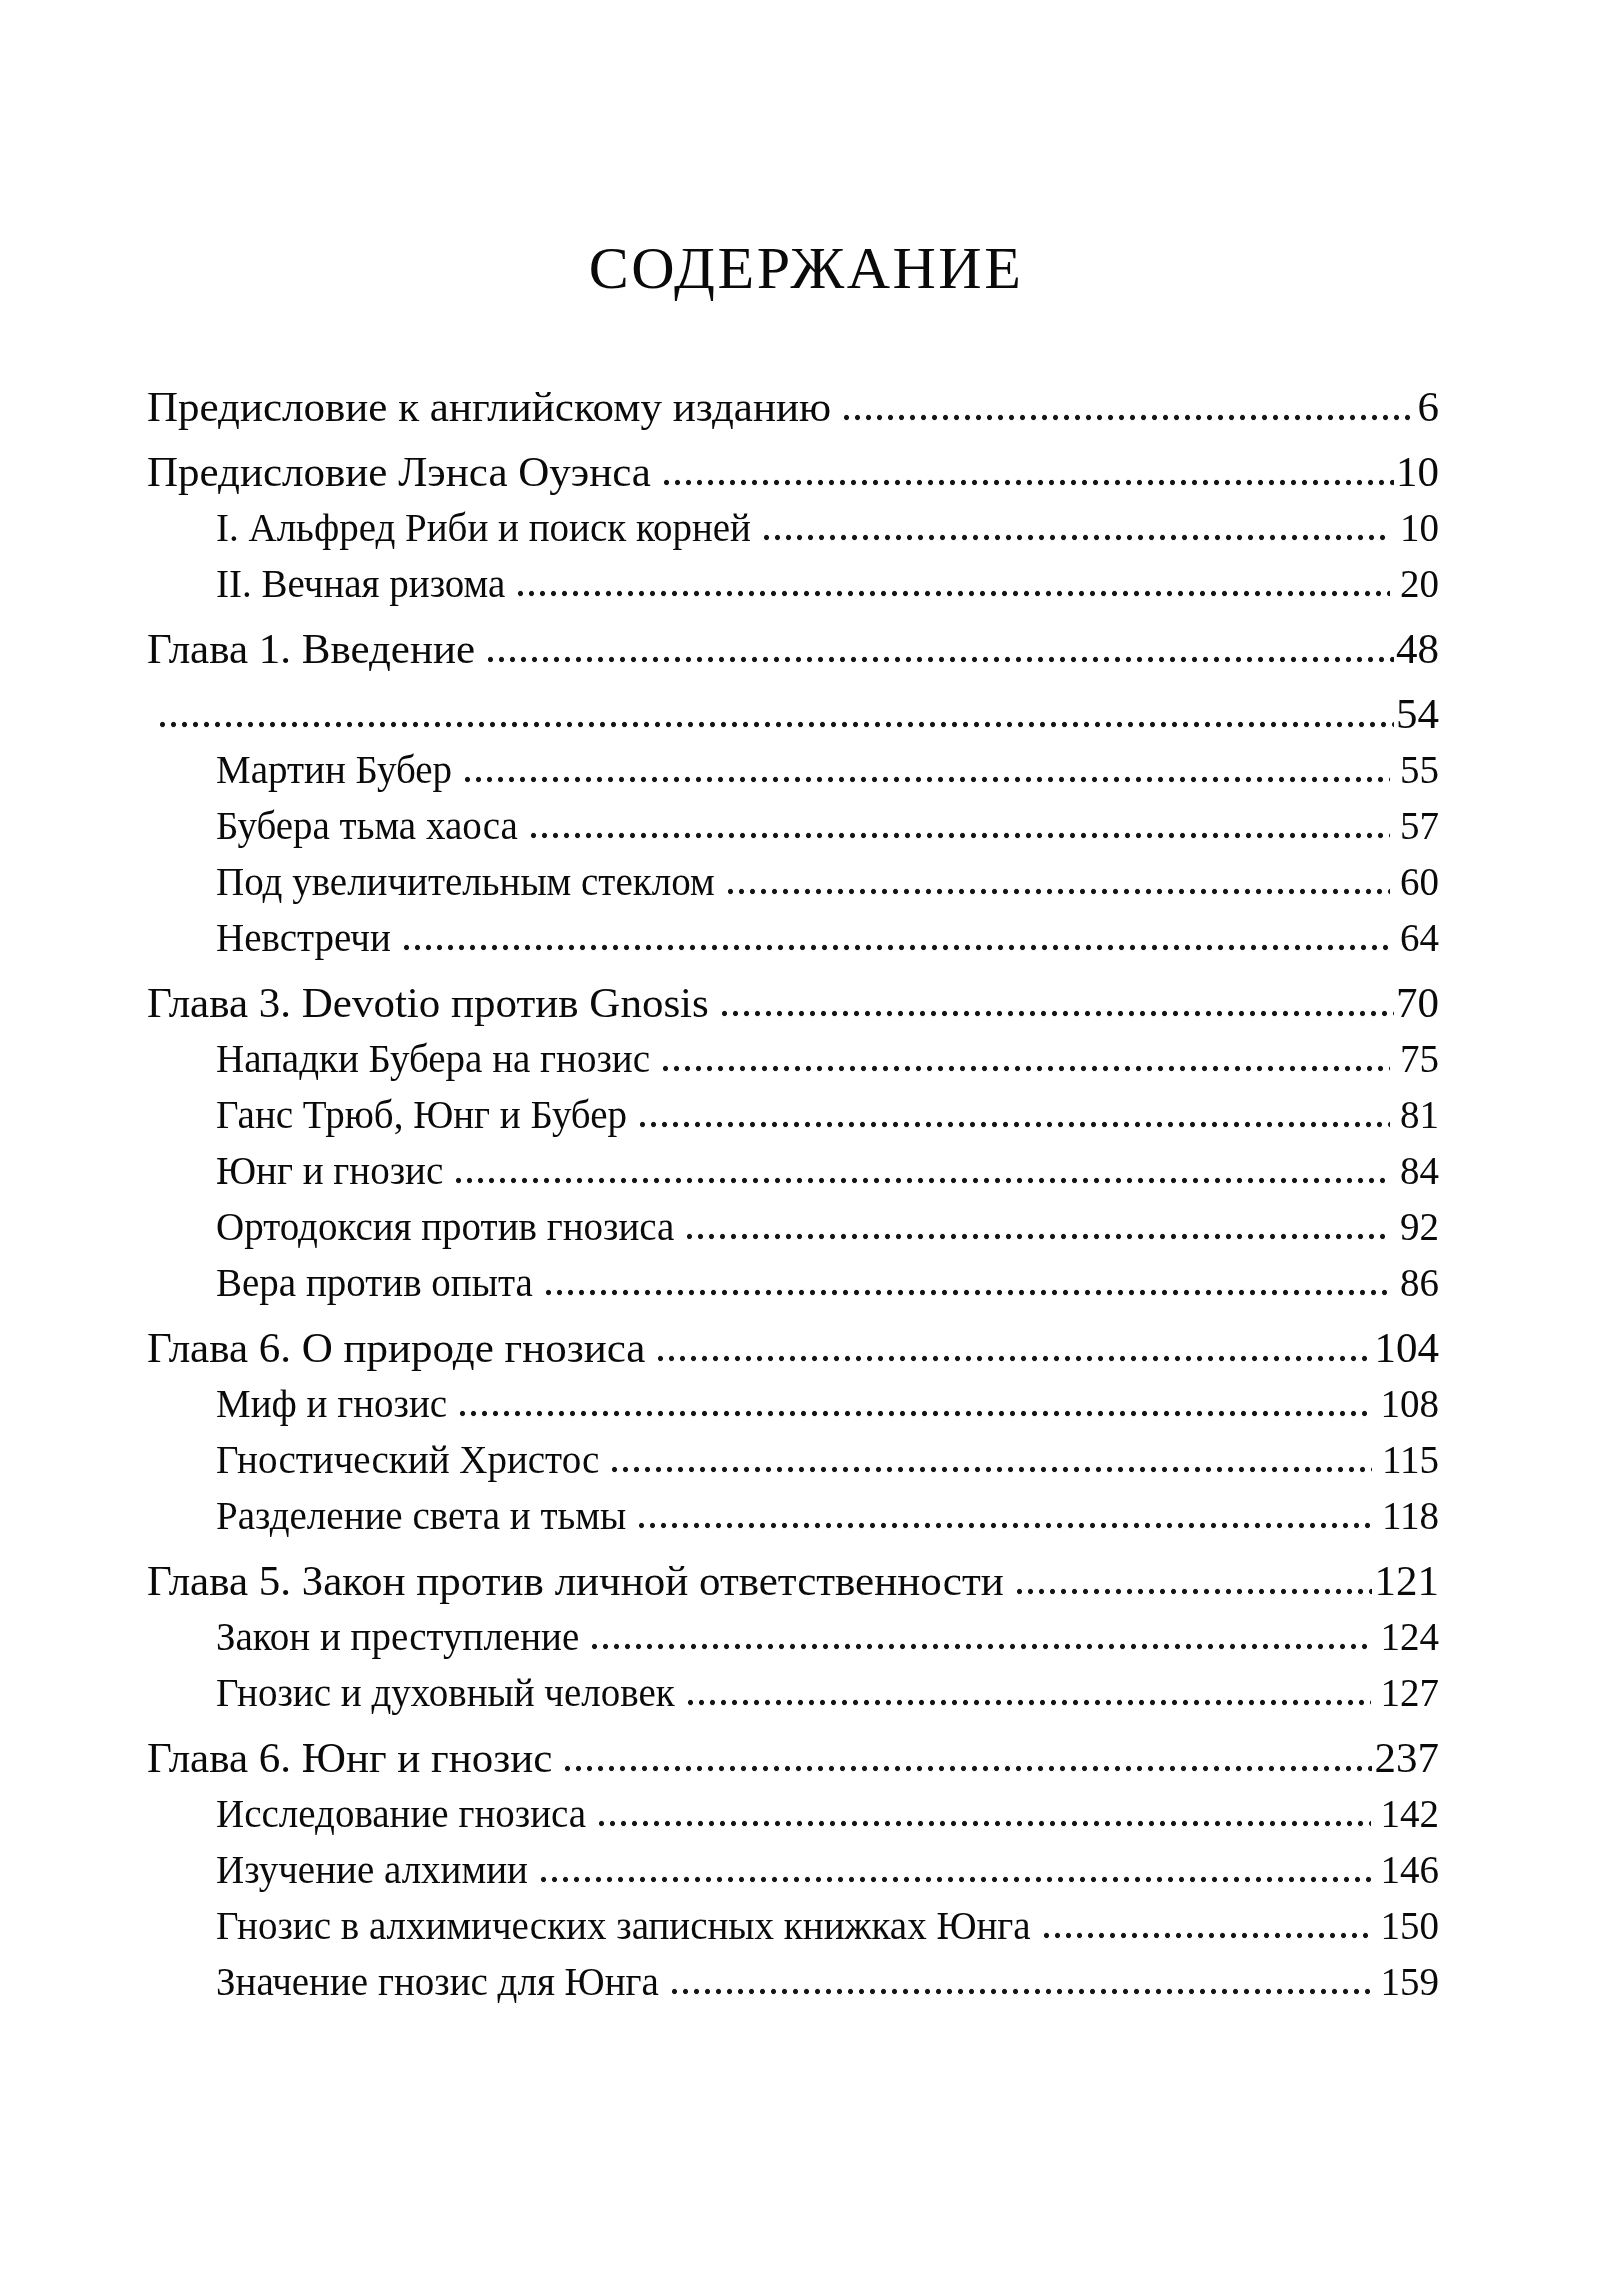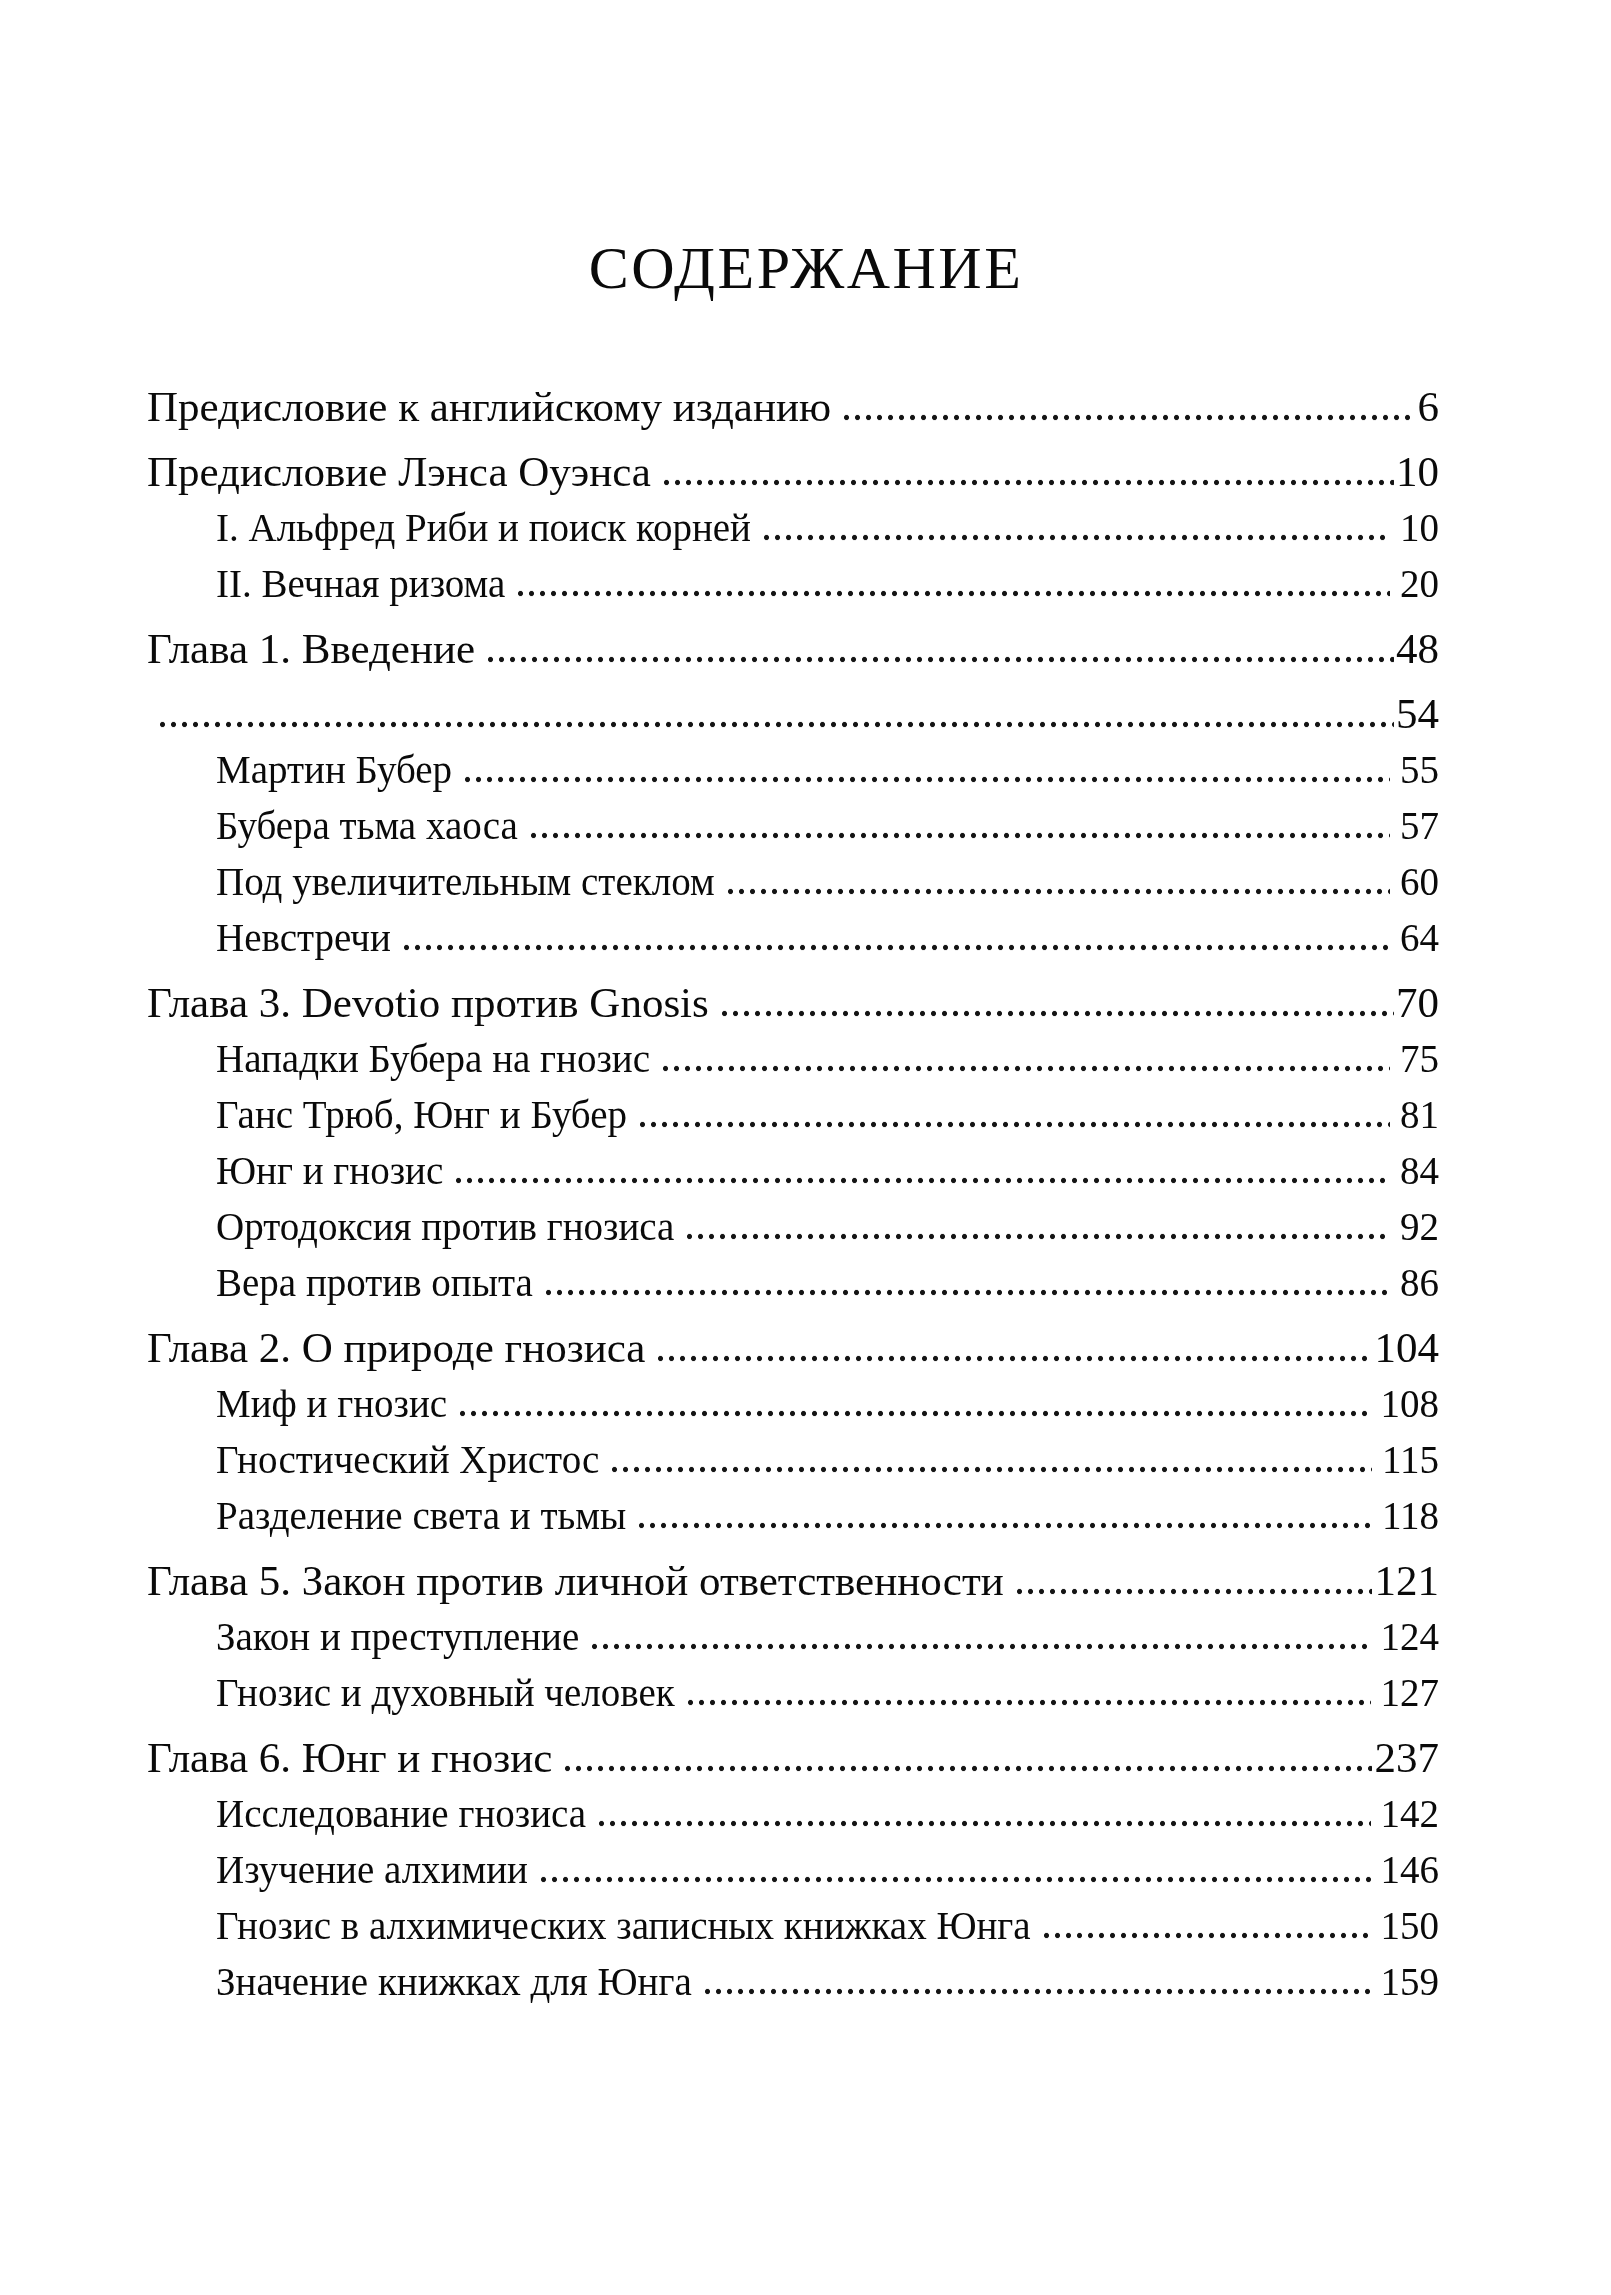--- a/index.html
+++ b/index.html
@@ -164,21 +164,21 @@
     <span class="pagenum">92</span>
   </div>
 
   <div class="toc-row sub">
     <span class="label">Вера против опыта</span>
     <span class="leader"></span>
     <span class="pagenum">86</span>
   </div>
 
   <div class="toc-row chapter">
-    <span class="label">Глава 2. О природе гнозиса</span>
+    <span class="label">Глава 6. О природе гнозиса</span>
     <span class="leader"></span>
     <span class="pagenum">104</span>
   </div>
 
   <div class="toc-row sub">
     <span class="label">Миф и гнозис</span>
     <span class="leader"></span>
     <span class="pagenum">108</span>
   </div>
 
@@ -231,19 +231,19 @@
     <span class="pagenum">146</span>
   </div>
 
   <div class="toc-row sub">
     <span class="label">Гнозис в алхимических записных книжках Юнга</span>
     <span class="leader"></span>
     <span class="pagenum">150</span>
   </div>
 
   <div class="toc-row sub">
-    <span class="label">Значение книжках для Юнга</span>
+    <span class="label">Значение гнозис для Юнга</span>
     <span class="leader"></span>
     <span class="pagenum">159</span>
   </div>
 </div>
 </div>
 
 
 </body></html>

